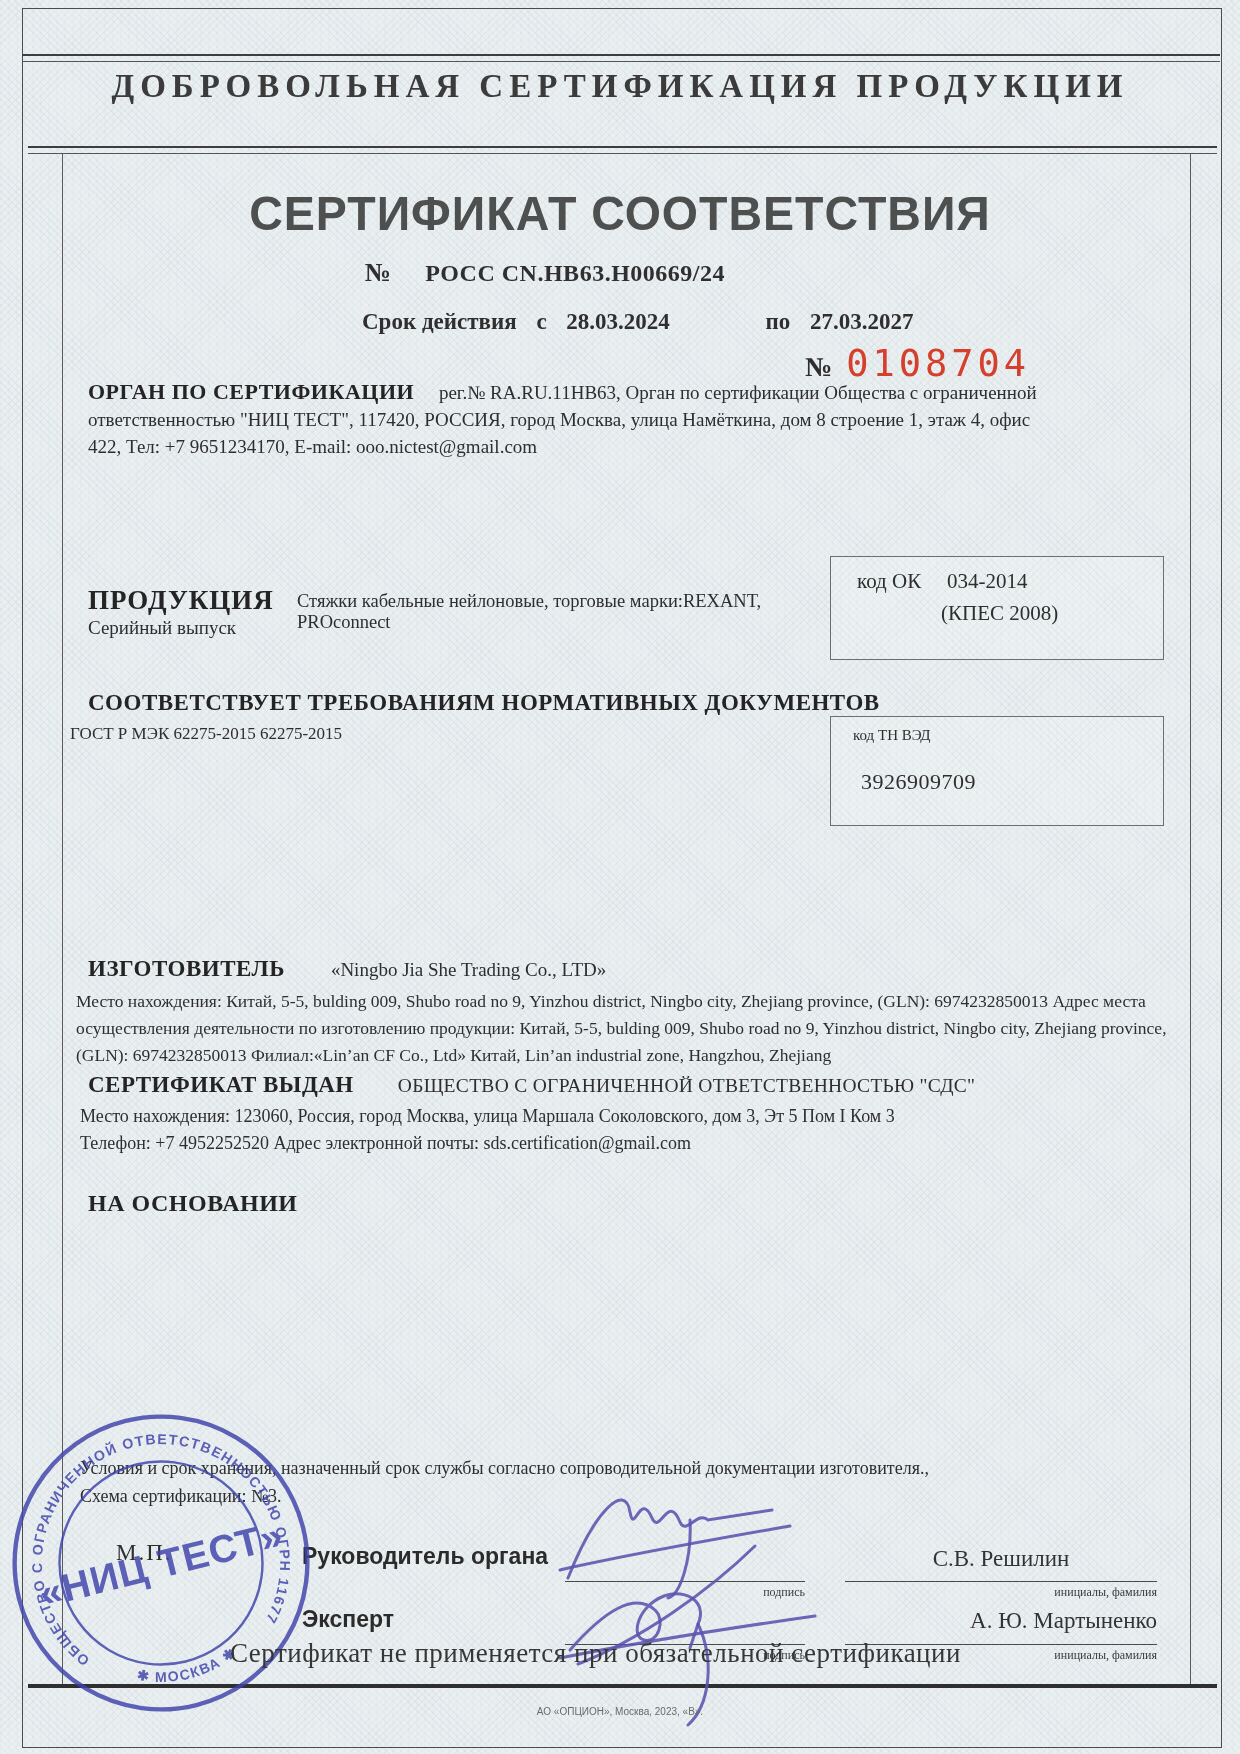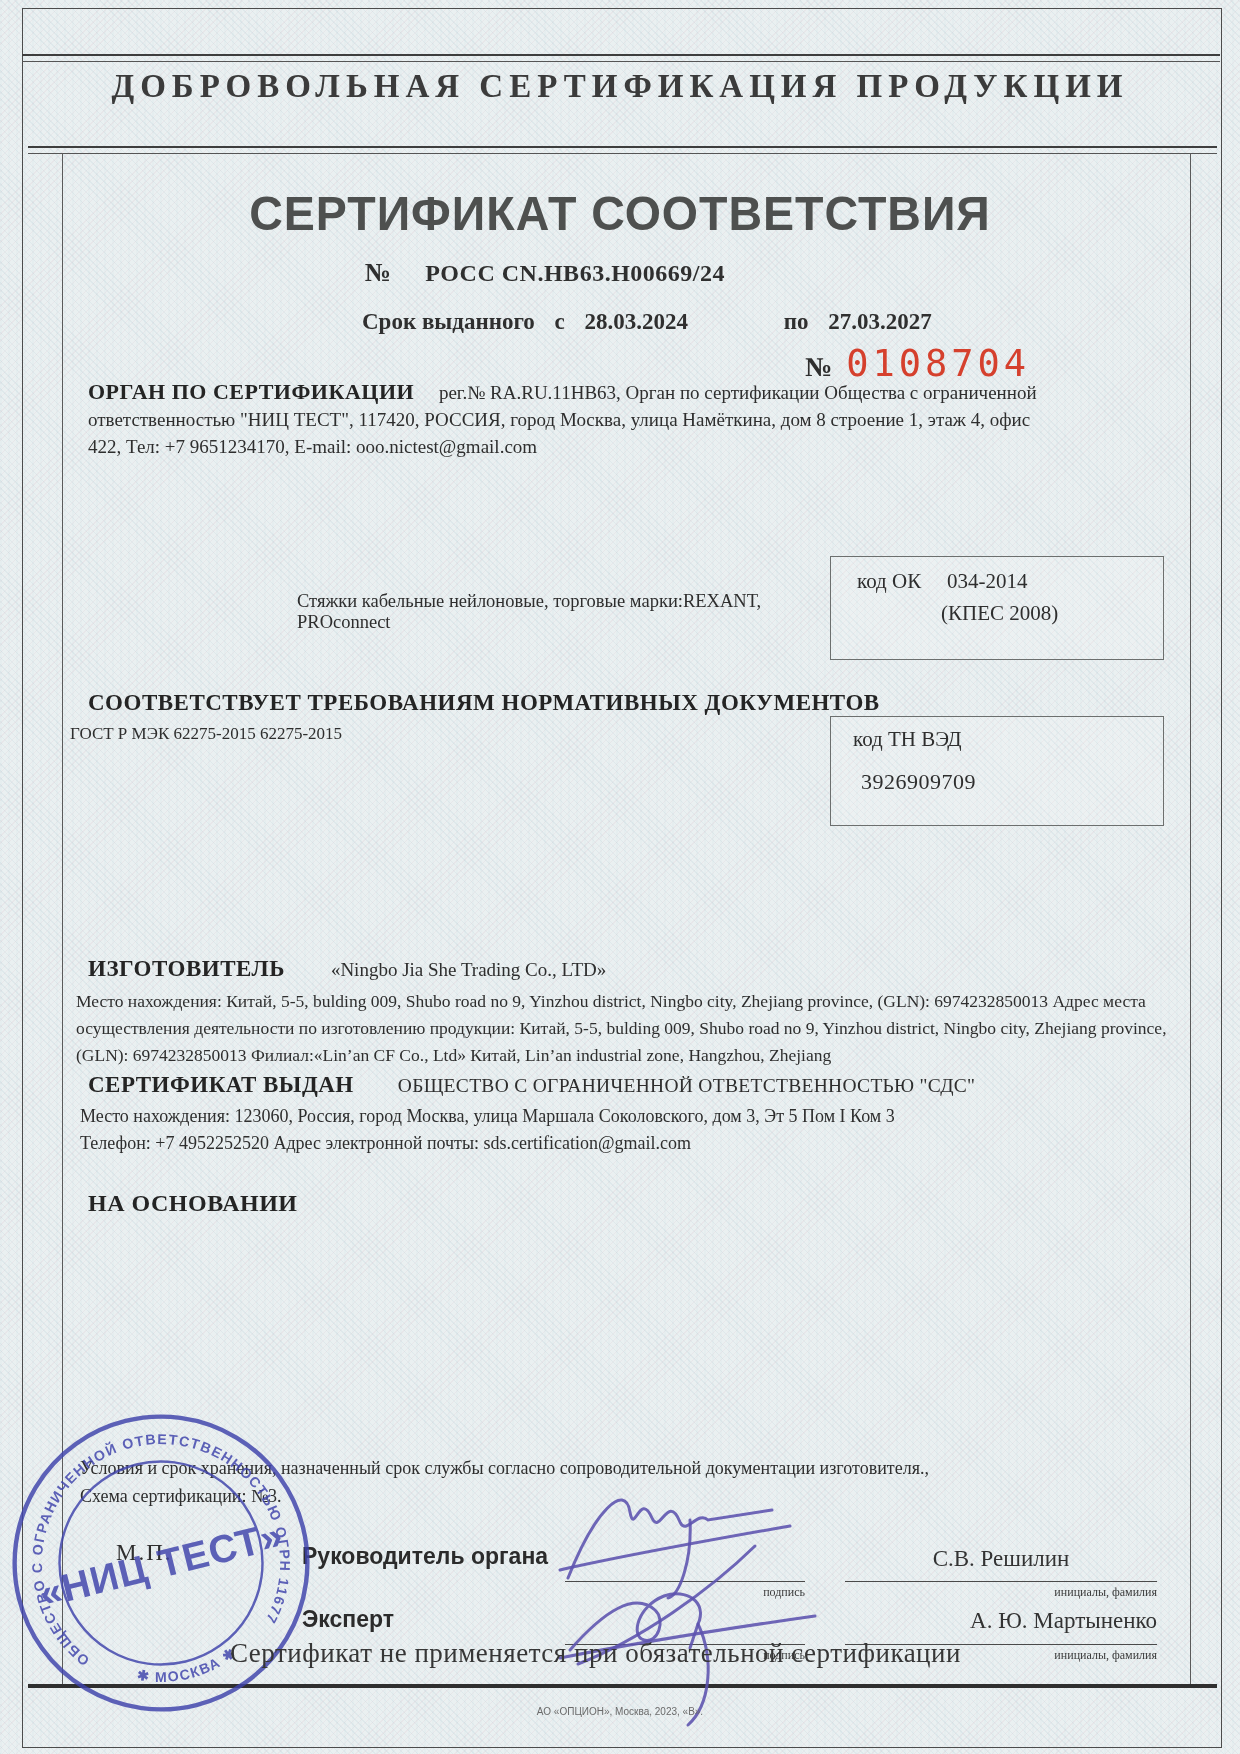--- a/index.html
+++ b/index.html
@@ -59,21 +59,21 @@
   .product-head .ph{font-weight:bold;font-size:27px;color:#242424;letter-spacing:1px;}
   .product-head .sub{font-size:19px;color:#2e2e2e;margin-top:1px;}
   .product-desc{position:absolute;left:297px;top:591px;width:520px;font-size:18.5px;color:#2e2e2e;}
 
   .box{position:absolute;border:1.2px solid #6c6f6e;background:rgba(255,255,255,.12);}
   .ok-box{left:830px;top:556px;width:332px;height:102px;}
   .ok-box .box-label{position:absolute;left:26px;top:12px;font-size:21px;color:#2e2e2e;}
   .ok-box .box-value{position:absolute;left:116px;top:12px;font-size:21px;color:#2e2e2e;}
   .ok-box .box-note{position:absolute;left:110px;top:44px;font-size:21px;color:#2e2e2e;}
   .tnved-box{left:830px;top:716px;width:332px;height:108px;}
-  .tnved-box .box-label{position:absolute;left:22px;top:10px;font-size:21px;color:#2e2e2e;text-align:center;}
+  .tnved-box .box-label{position:absolute;left:22px;top:10px;font-size:15px;color:#2e2e2e;text-align:center;}
   .tnved-box .box-value2{position:absolute;left:30px;top:52px;font-size:22px;color:#2e2e2e;letter-spacing:.5px;}
 
   .compliance-heading{position:absolute;left:88px;top:690px;font-size:23px;}
   .standards{position:absolute;left:70px;top:724px;font-size:17px;color:#2e2e2e;}
 
   .manu-row{position:absolute;left:88px;top:956px;}
   .manu-name{font-size:19px;color:#2e2e2e;margin-left:42px;}
   .manu-text{position:absolute;left:76px;top:988px;width:1116px;margin:0;font-size:17.5px;line-height:27px;color:#2e2e2e;}
 
   .issued-row{position:absolute;left:88px;top:1072px;}
@@ -137,37 +137,41 @@
   <div class="header-text">ДОБРОВОЛЬНАЯ СЕРТИФИКАЦИЯ ПРОДУКЦИИ</div>
 
   <h1 class="title">СЕРТИФИКАТ СООТВЕТСТВИЯ</h1>
 
   <div class="cert-no">
     <span class="no-sign">№</span>
     <span class="no-val">РОСС CN.HB63.H00669/24</span>
   </div>
 
   <div class="validity">
-    <span class="v-label">Срок выданного</span>
+    <span class="v-label">Срок действия</span>
     <span class="v-from-label">с</span>
     <span class="v-from">28.03.2024</span>
     <span class="v-to-label">по</span>
     <span class="v-to">27.03.2027</span>
   </div>
 
   <div class="blank-no">
     <span class="blank-sign">№</span>
     <span class="blank-digits">0108704</span>
   </div>
 
   <p class="org-par">
     <span class="sec-heading">ОРГАН ПО СЕРТИФИКАЦИИ</span>
     <span>рег.№ RA.RU.11НВ63, Орган по сертификации Общества с ограниченной ответственностью "НИЦ ТЕСТ", 117420, РОССИЯ, город Москва, улица Намёткина, дом 8 строение 1, этаж 4, офис 422, Тел: +7 9651234170, E-mail: ooo.nictest@gmail.com</span>
   </p>
 
+  <div class="product-head">
+    <div class="ph">ПРОДУКЦИЯ</div>
+    <div class="sub">Серийный выпуск</div>
+  </div>
   <div class="product-desc">Стяжки кабельные нейлоновые, торговые марки:REXANT, PROconnect</div>
 
   <div class="box ok-box">
     <span class="box-label">код ОК</span>
     <span class="box-value">034-2014</span>
     <div class="box-note">(КПЕС 2008)</div>
   </div>
 
   <div class="compliance-heading sec-heading-lg">СООТВЕТСТВУЕТ ТРЕБОВАНИЯМ НОРМАТИВНЫХ ДОКУМЕНТОВ</div>
   <div class="standards">ГОСТ Р МЭК 62275-2015 62275-2015</div>

